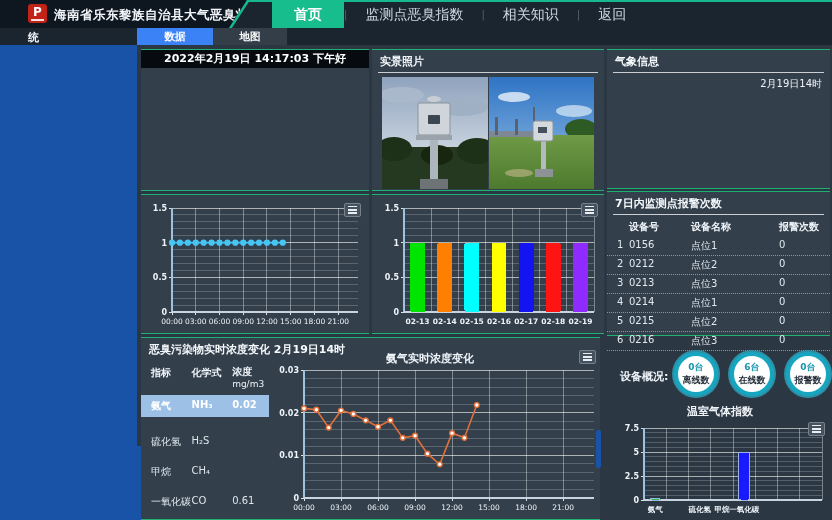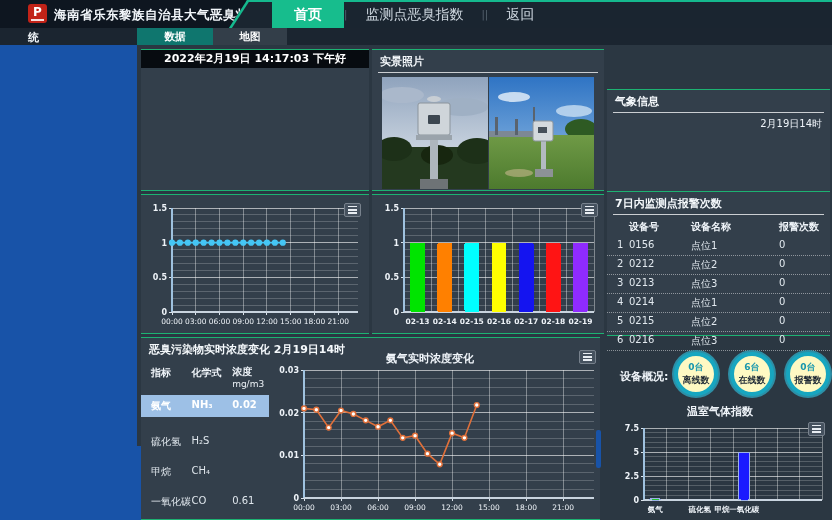--- a/index.html
+++ b/index.html
@@ -20,21 +20,21 @@
                 transform:skewX(-33deg); border-left:3px solid #15b98e; border-top:2px solid #15b98e; }
   .nav { position:absolute; left:272px; top:0; height:28px; display:flex; align-items:center; gap:0; z-index:6; }
   .nav-item { font-size:14px; color:#cfd8e0; padding:0 18px; height:28px; line-height:28px; cursor:pointer; }
   .nav-item.active { background:#17bd8d; color:#fff; font-weight:bold; padding:0 22px; }
   .nav-sep { color:#55636f; font-size:10px; }
   
   .tabrow { position:absolute; left:0; top:28px; width:832px; height:17px; background:#1b2530; z-index:5; }
   .title-wrap { position:absolute; left:28px; top:2px; font-size:11px; font-weight:bold; color:#f2f6fa; }
   .tab { position:absolute; top:0; height:17px; text-align:center; font-size:10.5px; font-weight:bold;
          line-height:17px; color:#fff; cursor:pointer; }
-  .tab.data { left:137px; width:76px; background:#0f766e; }
+  .tab.data { left:137px; width:76px; background:#3b82f6; }
   .tab.map  { left:213px; width:74px; background:#333e49; }
   .blue-band { position:absolute; left:287px; top:34px; width:545px; height:8px; background:#1551a6; }
   .blue-band-line { position:absolute; left:287px; top:42px; width:545px; height:1px; background:#eef2f6; }
   
   .sidebar { position:absolute; left:0; top:45px; width:137px; height:475px; background:#1853a8; }
   .sidebar-notch { position:absolute; left:137px; top:446px; width:12px; height:74px; background:#1853a8; }
   
   .panel { position:absolute; background:#333f4b; border-top:1px solid #1db272; border-bottom:1px solid #1db272; }
   .p-head { font-size:11px; font-weight:bold; color:#f4f8fb; padding:4px 8px 3px 8px; }
   .p-underline { height:1px; background:rgba(255,255,255,.75); margin:0 6px; }
@@ -60,21 +60,21 @@
   .chart-title { position:absolute; font-size:11px; font-weight:bold; color:#eef3f8; text-align:center; }
   
   .a-head { display:flex; font-size:10px; font-weight:bold; color:#f0f5fa; padding:5px 0 3px 0;align-items:center; }
   .a-row  { display:flex; font-size:10px; color:#e2e9ef; padding:2px 0;
             border-bottom:1px dotted rgba(255,255,255,.45); }
   .a-head span, .a-row span { display:inline-block; }
   .ci{ width:22px; padding-left:10px; } .cd{ width:62px; } .cn{ width:88px; } .cc{ width:40px; }
   .a-head .cd{ padding-left:0; }
   
   .dev-label { position:absolute; font-size:11px; font-weight:bold; color:#eef3f8; }
-  .circle { position:absolute; width:44px; height:44px; border-radius:50%; background:#fef9c3;
+  .circle { position:absolute; width:44px; height:44px; border-radius:50%; background:#ffffff;
             border:4px solid #17a6c0; box-shadow:0 0 0 2px #2d8fa6; display:flex; flex-direction:column;
             align-items:center; justify-content:center; }
   .circle .cnt { font-size:9px; font-weight:bold; color:#1796ad; }
   .circle .lbl { font-size:9px; font-weight:bold; color:#1c2733; }
   .scroll-thumb { position:absolute; left:596px; top:430px; width:5px; height:38px; background:#1853a8; border-radius:2px; }
   text { font-family:"DejaVu Sans","Liberation Sans",sans-serif; }
 </style>
 </head>
 <body>
 
@@ -83,20 +83,21 @@
   <div class="hdr">
     <div class="logo">P</div>
     <div class="hdr-title">海南省乐东黎族自治县大气恶臭状况实时发布系</div>
     <div class="nav-swoosh"></div>
     <div class="nav-band"></div>
     <div class="nav">
       <div class="nav-item active">首页</div>
       <span class="nav-sep">|</span>
       <div class="nav-item">监测点恶臭指数</div>
       <span class="nav-sep">|</span>
+      <div class="nav-item">相关知识</div>
       <span class="nav-sep">|</span>
       <div class="nav-item">返回</div>
     </div>
   </div>
 
   <div class="tabrow">
     <span class="title-wrap">统</span>
     <div class="tab data">数据</div>
     <div class="tab map">地图</div>
   </div>
@@ -294,21 +295,21 @@
         <text x="93.85714285714286" y="124" text-anchor="middle" fill="#eef3f8" font-size="7.5" font-weight="bold">02-15</text>
         <text x="121" y="124" text-anchor="middle" fill="#eef3f8" font-size="7.5" font-weight="bold">02-16</text>
         <text x="148.14285714285714" y="124" text-anchor="middle" fill="#eef3f8" font-size="7.5" font-weight="bold">02-17</text>
         <text x="175.28571428571428" y="124" text-anchor="middle" fill="#eef3f8" font-size="7.5" font-weight="bold">02-18</text>
         <text x="202.42857142857142" y="124" text-anchor="middle" fill="#eef3f8" font-size="7.5" font-weight="bold">02-19</text>
       </svg></div>
   <div class="menu-btn" style="left:581px; top:203px;">
       <i></i>
     </div>
 
-  <div class="panel" style="left:607px; top:49px; width:223px; height:140px;margin-top:40px;">
+  <div class="panel" style="left:607px; top:49px; width:223px; height:140px;">
     <div class="p-head">气象信息</div>
     <div class="p-underline"></div>
     <div style="text-align:right; font-size:10px; padding:4px 8px 0 0; color:#f0f5fa;">2月19日14时</div>
   </div>
 
   <div class="panel" style="left:607px; top:191px; width:223px; height:145px;">
     <div class="p-head">7日内监测点报警次数</div>
     <div class="p-underline"></div>
     <div class="a-head">
       <span class="ci"></span>

